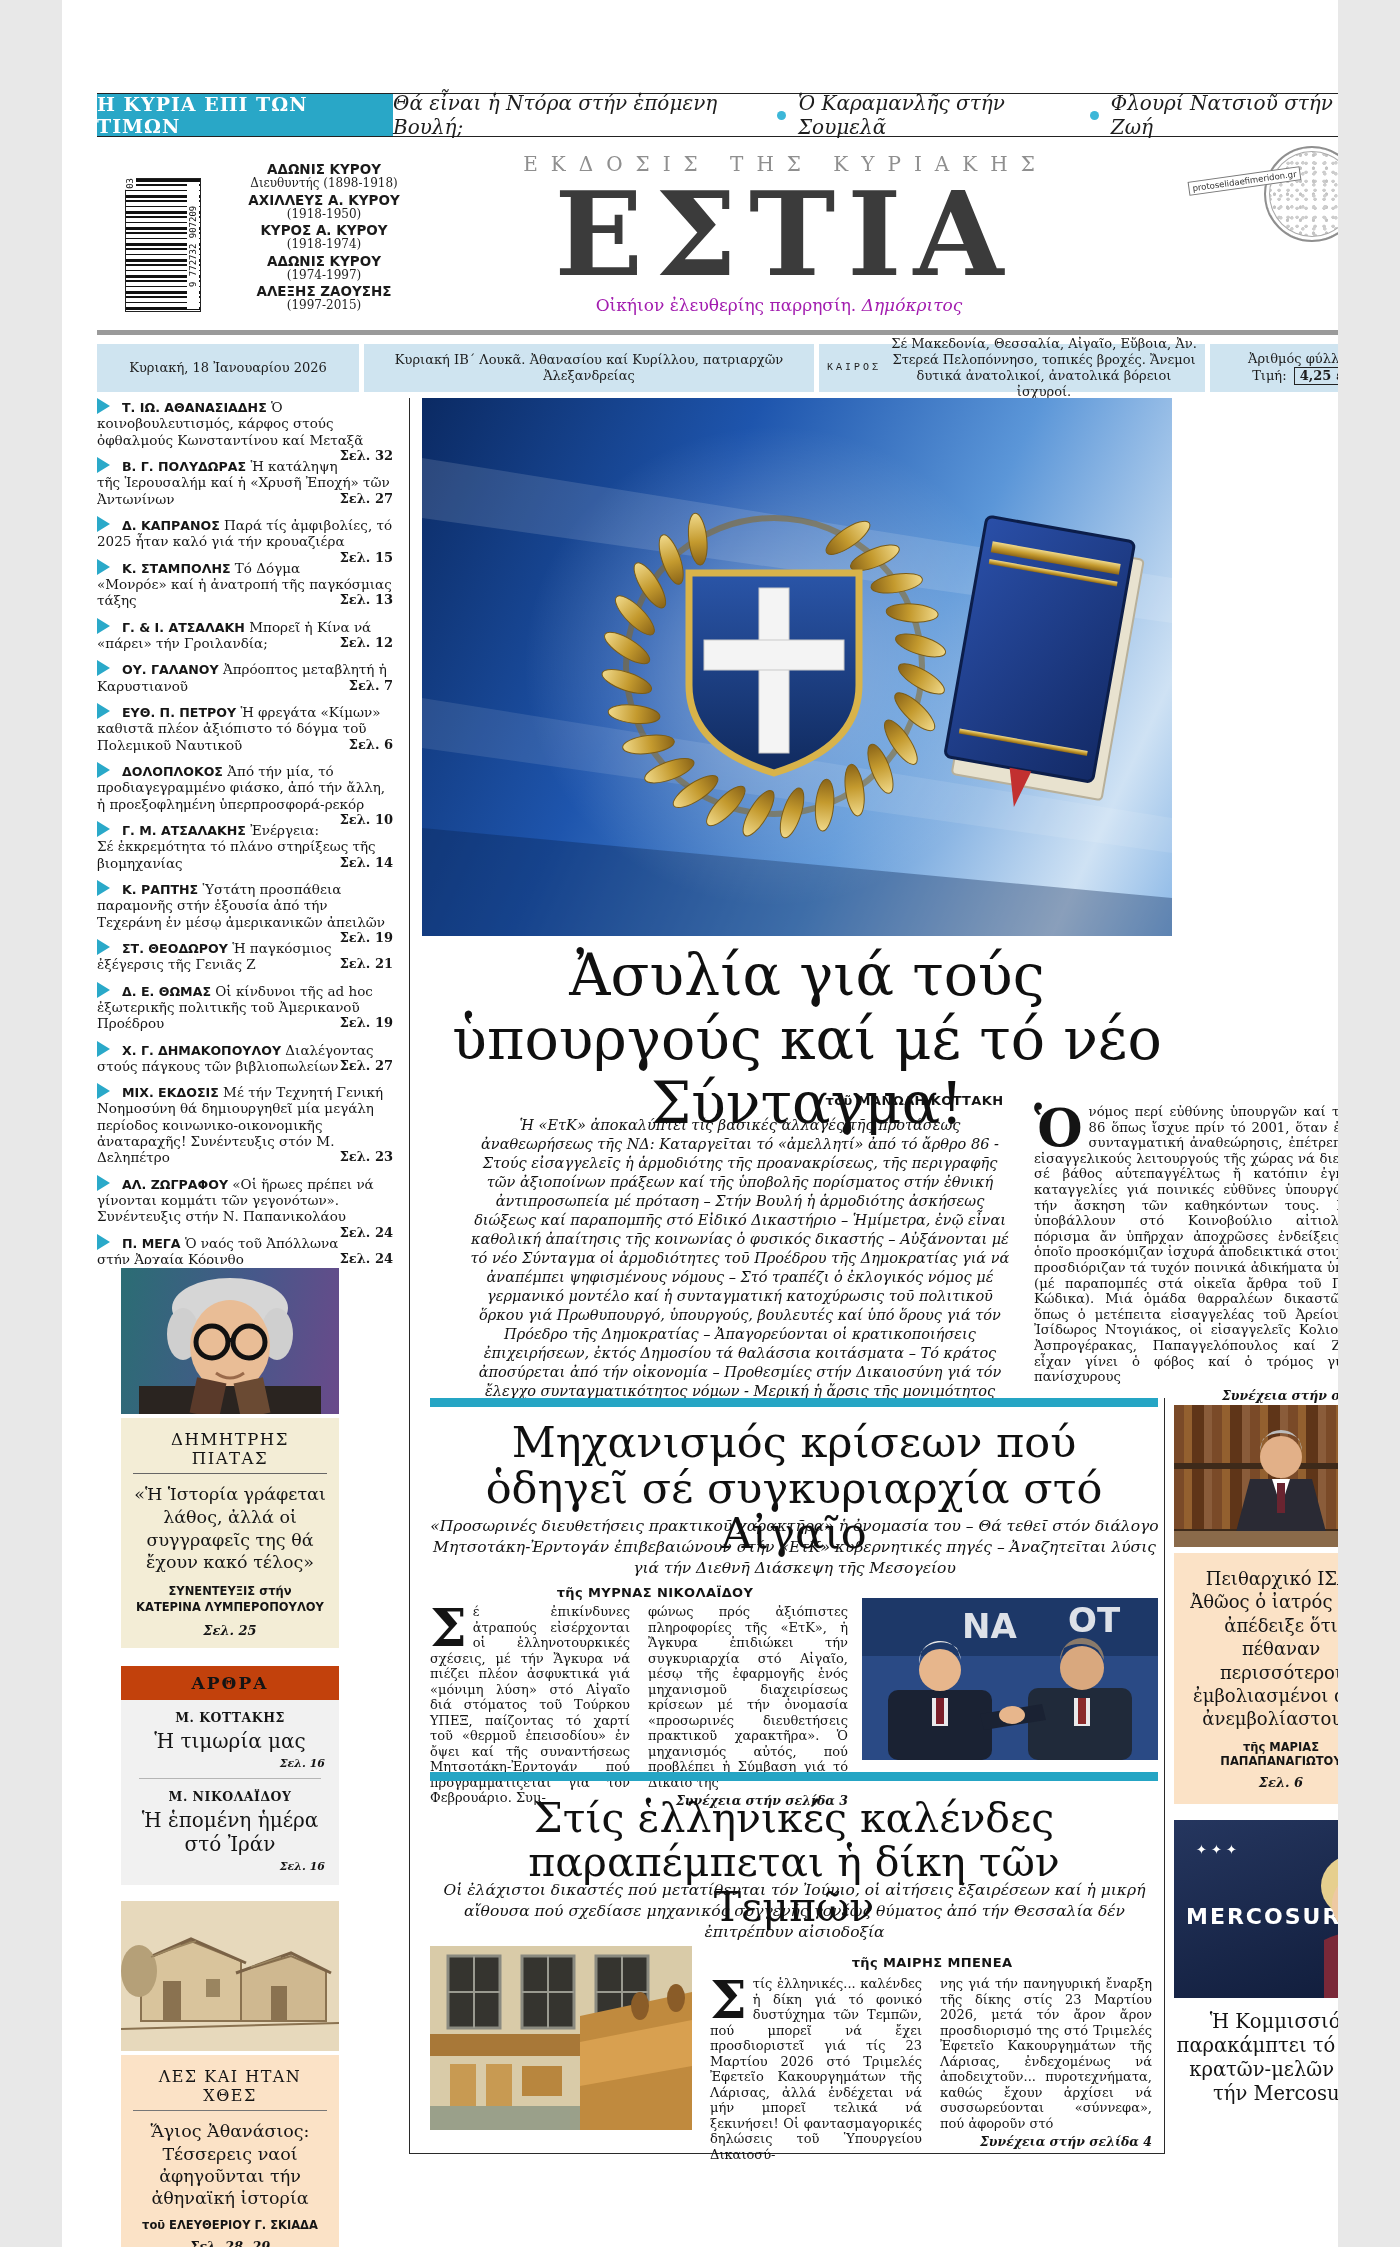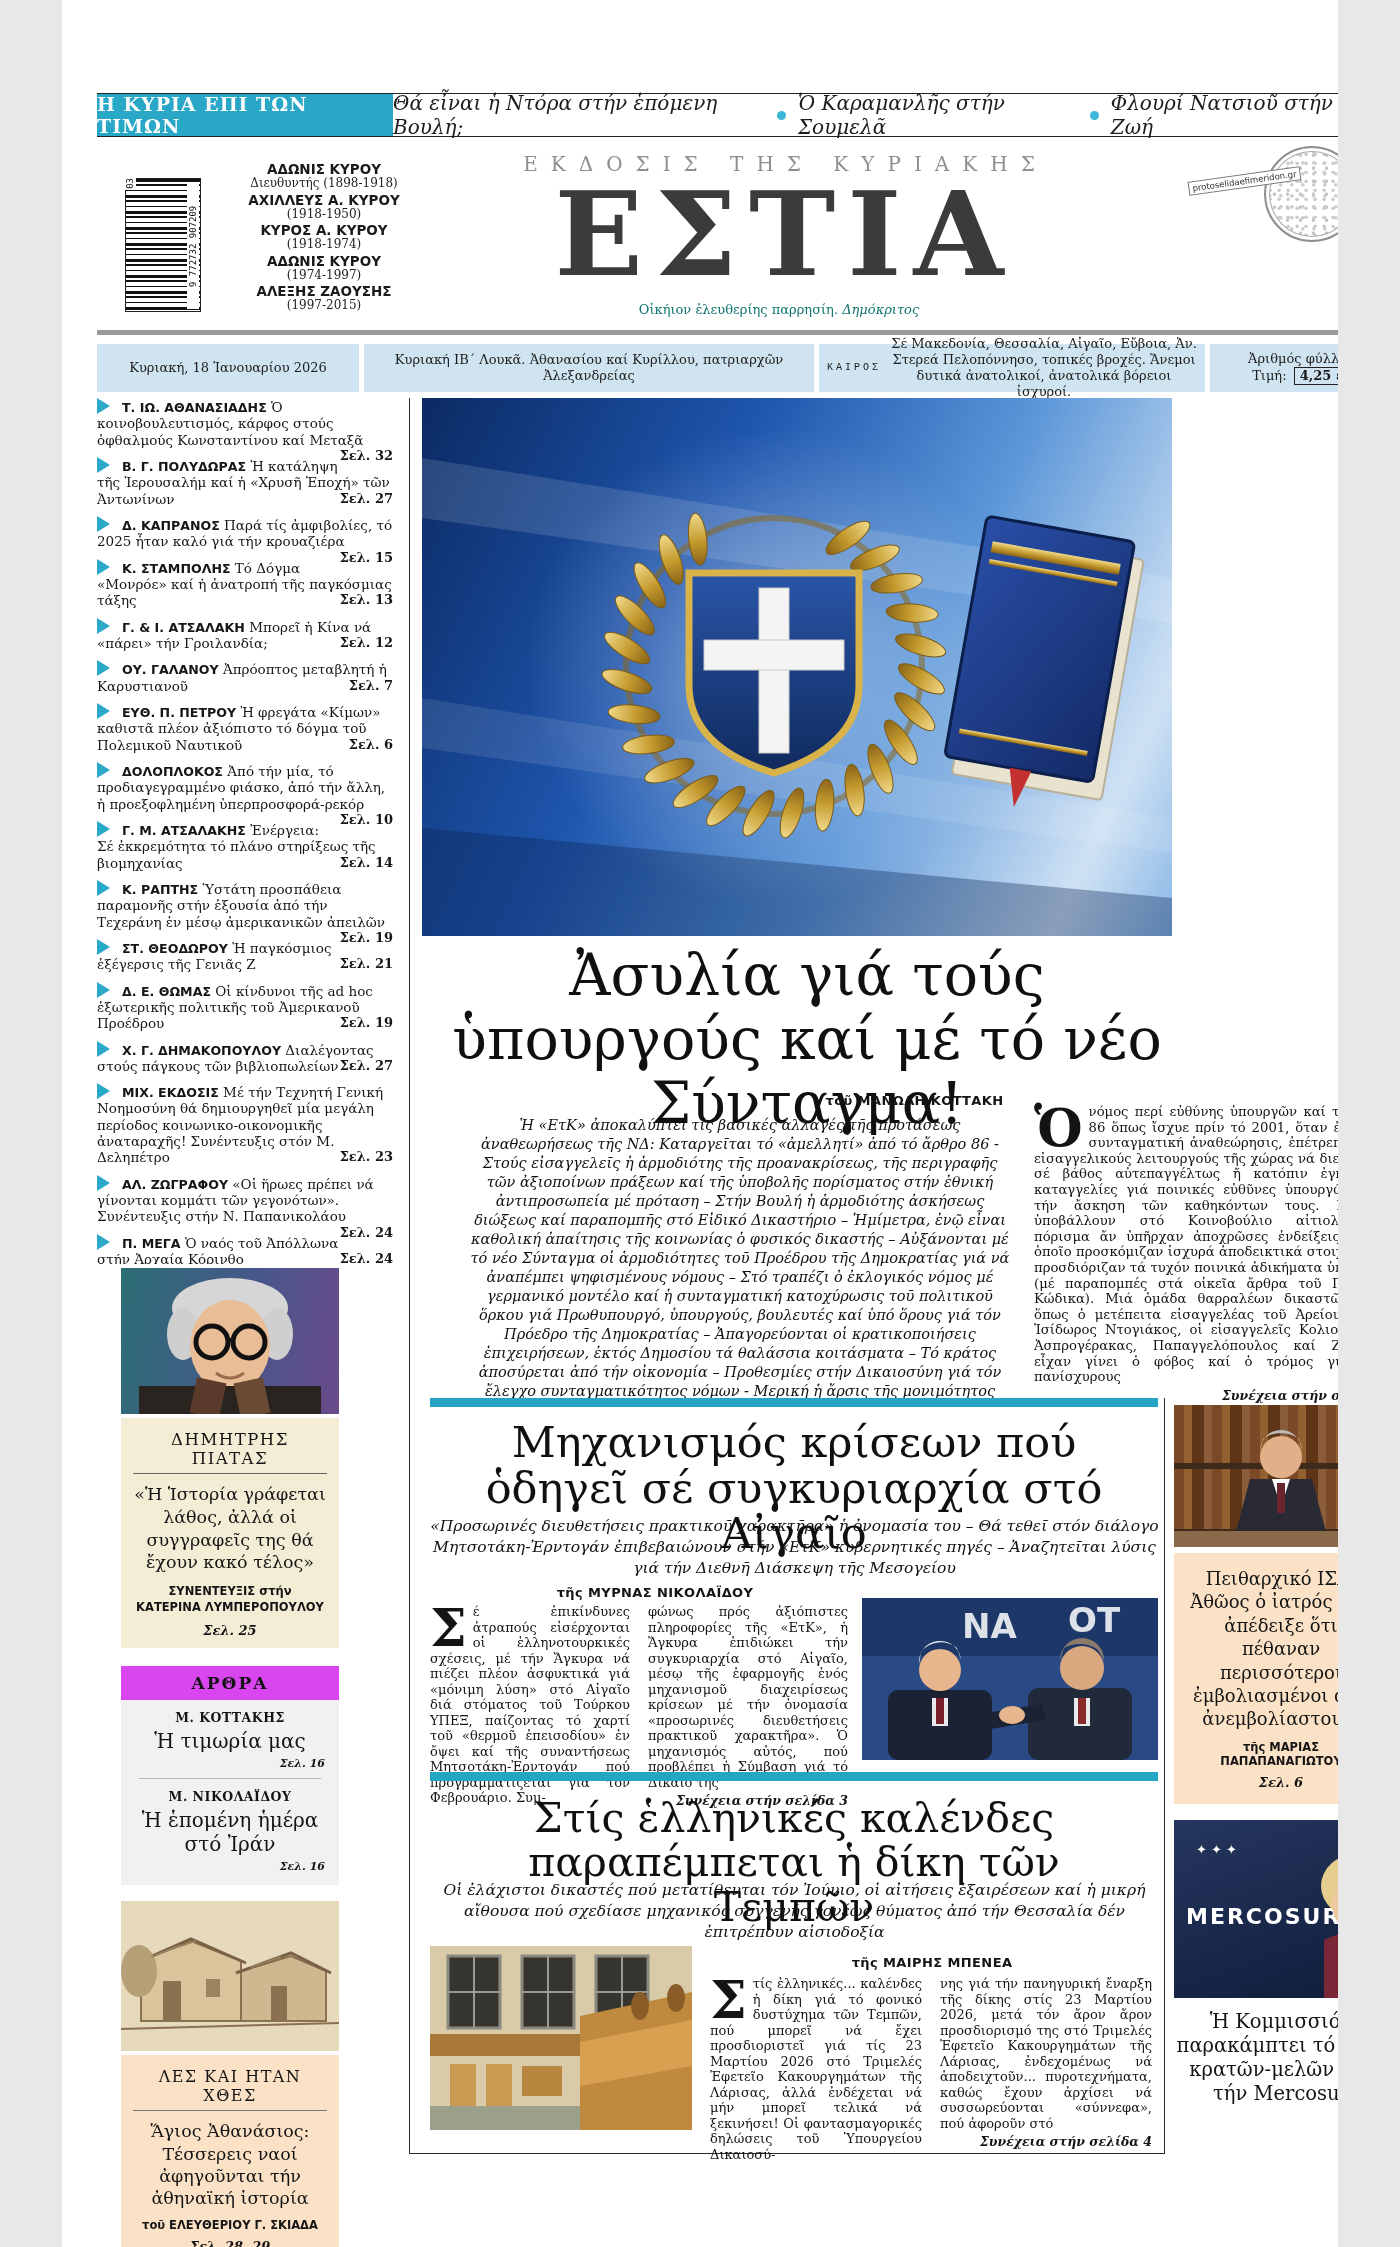--- a/index.html
+++ b/index.html
@@ -20,21 +20,21 @@
   .barcode .bcnum{position:absolute;right:1px;top:4px;bottom:2px;background:#fff;writing-mode:vertical-rl;transform:rotate(180deg);
      font-family:"DejaVu Sans Mono",monospace;font-size:9px;color:#111;padding:0 1px;text-align:center;}
   .barcode .bciss{position:absolute;left:-2px;top:-2px;background:#fff;writing-mode:vertical-rl;transform:rotate(180deg);
      font-family:"DejaVu Sans Mono",monospace;font-size:9px;color:#111;padding:1px;}
   .directors{position:absolute;left:112px;top:22px;width:230px;text-align:center;line-height:1.12;}
   .directors .dn{font-family:"DejaVu Sans",sans-serif;font-weight:bold;font-size:13.5px;color:#1a1a1a;}
   .directors .dy{font-size:12px;color:#222;margin-bottom:2px;}
   .mh-center{position:absolute;left:392px;top:12px;width:580px;text-align:center;}
   .edition{font-size:20px;letter-spacing:13px;color:#8f8f8f;margin-left:13px;}
   .paper-title{font-family:"DejaVu Serif",serif;font-weight:900;font-size:116px;line-height:1.0;letter-spacing:12px;color:#3b3b3b;margin-left:12px;}
-  .motto{font-size:13px;color:#0f766e;margin-top:10px;}
+  .motto{font-size:17px;color:#a21caf;margin-top:3px;}
   .motto .mi{font-style:italic;}
   .seal{position:absolute;left:1167px;top:6px;width:92px;height:92px;border-radius:50%;
         border:2px solid #8f8f8f;box-shadow:inset 0 0 0 3px #fff, inset 0 0 0 4px #aaa;
         background:radial-gradient(circle at 35% 35%,#cfcfcf 0 1.5px,transparent 2px),
                    radial-gradient(circle at 65% 55%,#c4c4c4 0 1.5px,transparent 2px),
                    radial-gradient(circle at 45% 70%,#cccccc 0 1.5px,transparent 2px);
         background-size:11px 11px,13px 13px,9px 9px;}
   .seal .seal-label{position:absolute;left:-78px;top:26px;background:#fff;border:1px solid #777;color:#333;
         font-size:8.5px;padding:1px 3px;transform:rotate(-8deg);white-space:nowrap;font-family:"DejaVu Sans",sans-serif;}
   .grayrule{position:absolute;left:35px;top:330px;width:1325px;height:5px;background:#9a9a9a;}
@@ -57,21 +57,21 @@
   #index .au{font-family:"DejaVu Sans",sans-serif;font-weight:bold;font-size:12.6px;}
   #index .pg{float:right;font-weight:bold;font-size:13px;}
   .portrait{margin:4px 0 0 24px;width:218px;height:146px;position:relative;overflow:hidden;
         background:linear-gradient(100deg,#2b6d74 0%,#46588a 55%,#6a4a8a 100%);}
   .pia-box{margin:4px 0 0 24px;width:194px;background:#f3edd6;padding:12px 12px 10px 12px;text-align:center;}
   .pia-name{font-size:16.5px;letter-spacing:1.5px;display:inline-block;border-bottom:1px solid #666;padding-bottom:5px;}
   .pia-quote{font-size:17.5px;line-height:1.3;margin-top:9px;}
   .pia-int{font-family:"DejaVu Sans",sans-serif;font-weight:bold;font-size:11.5px;margin-top:9px;line-height:1.4;}
   .pia-page{font-style:italic;font-weight:bold;font-size:13px;margin-top:8px;}
   .arthra{margin:18px 0 0 24px;width:218px;background:#f1f1f1;padding-bottom:12px;}
-  .arthra .hd{background:#d946ef;text-align:center;font-weight:bold;font-size:17px;letter-spacing:2px;padding:7px 0;}
+  .arthra .hd{background:#c2410c;text-align:center;font-weight:bold;font-size:17px;letter-spacing:2px;padding:7px 0;}
   .arthra .it{text-align:center;padding:10px 10px 4px 10px;}
   .arthra .aau{font-weight:bold;font-size:12.5px;letter-spacing:.5px;}
   .arthra .ati{font-size:20px;margin-top:4px;}
   .arthra .apg{text-align:right;font-style:italic;font-weight:bold;font-size:11px;padding:0 14px;}
   .arthra .sep{height:1px;background:#b5b5b5;margin:8px 18px 0 18px;}
   .engraving{margin:16px 0 0 24px;width:218px;height:150px;background:#e9dcc0;position:relative;overflow:hidden;}
   .xthes{margin:4px 0 0 24px;width:194px;background:#fbe2c6;padding:12px;text-align:center;}
   .xthes .xl{font-size:16px;letter-spacing:1.5px;display:inline-block;border-bottom:1px solid #777;padding-bottom:5px;}
   .xthes .xt{font-size:17.5px;line-height:1.28;margin-top:9px;}
   .xthes .xb{font-family:"DejaVu Sans",sans-serif;font-weight:bold;font-size:11.5px;margin-top:8px;}

